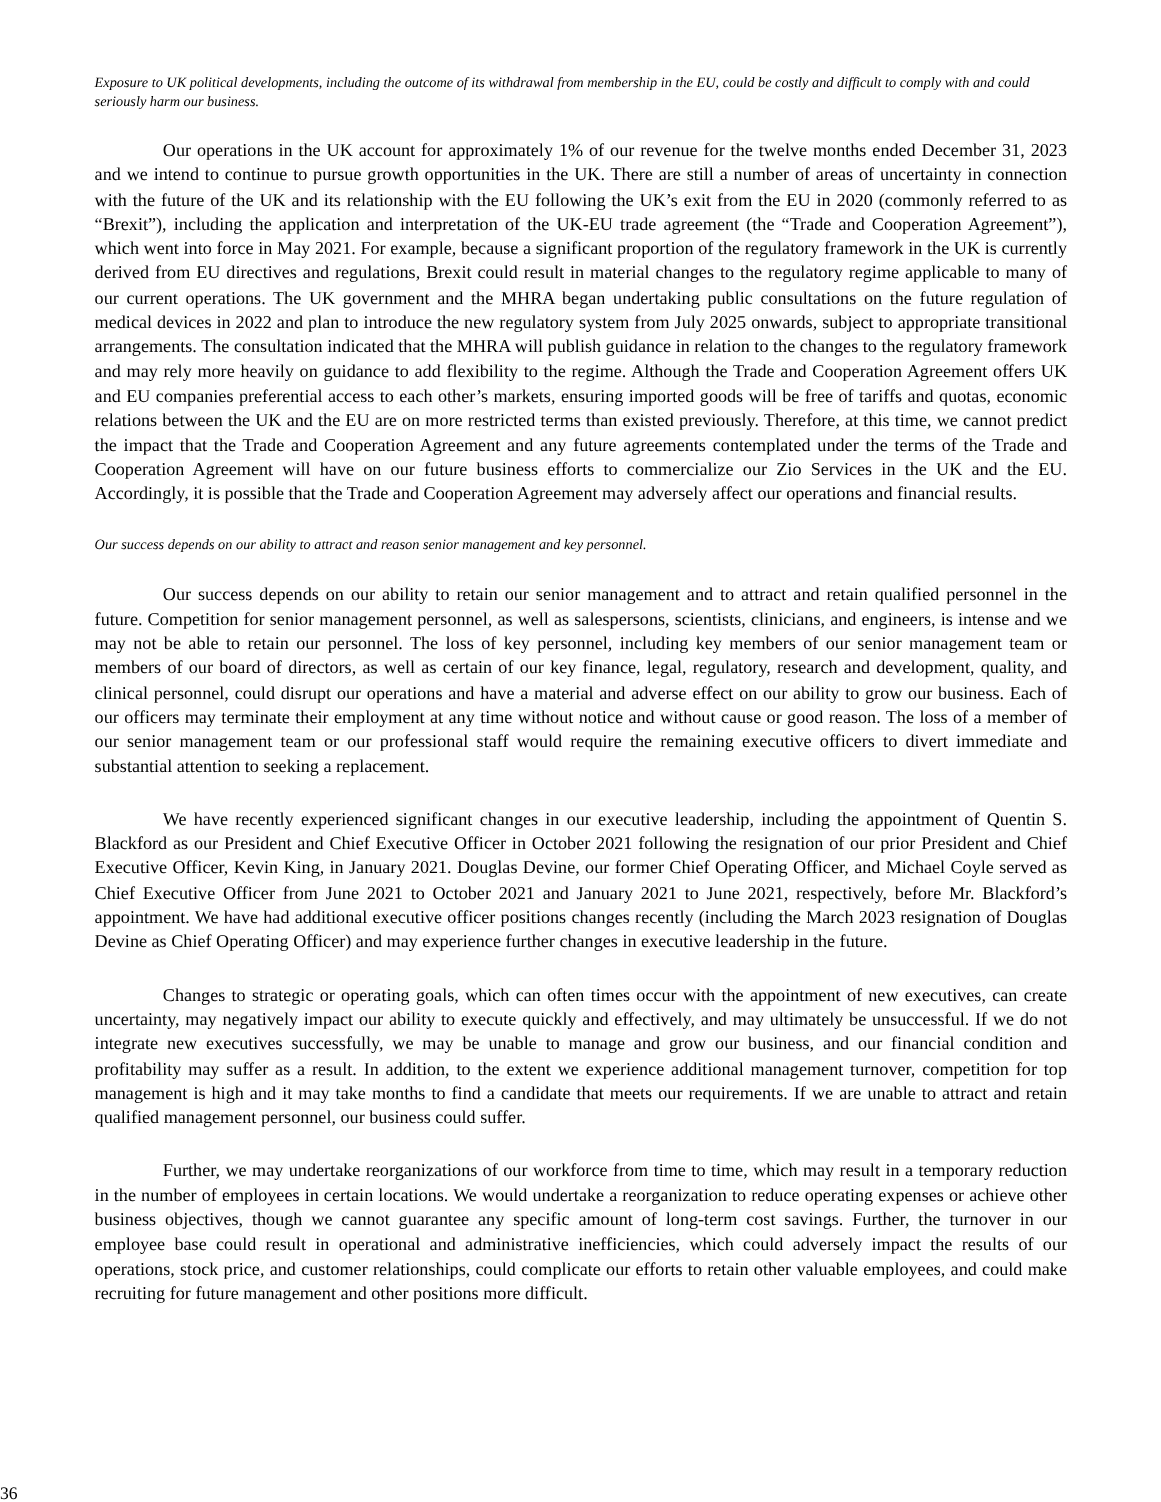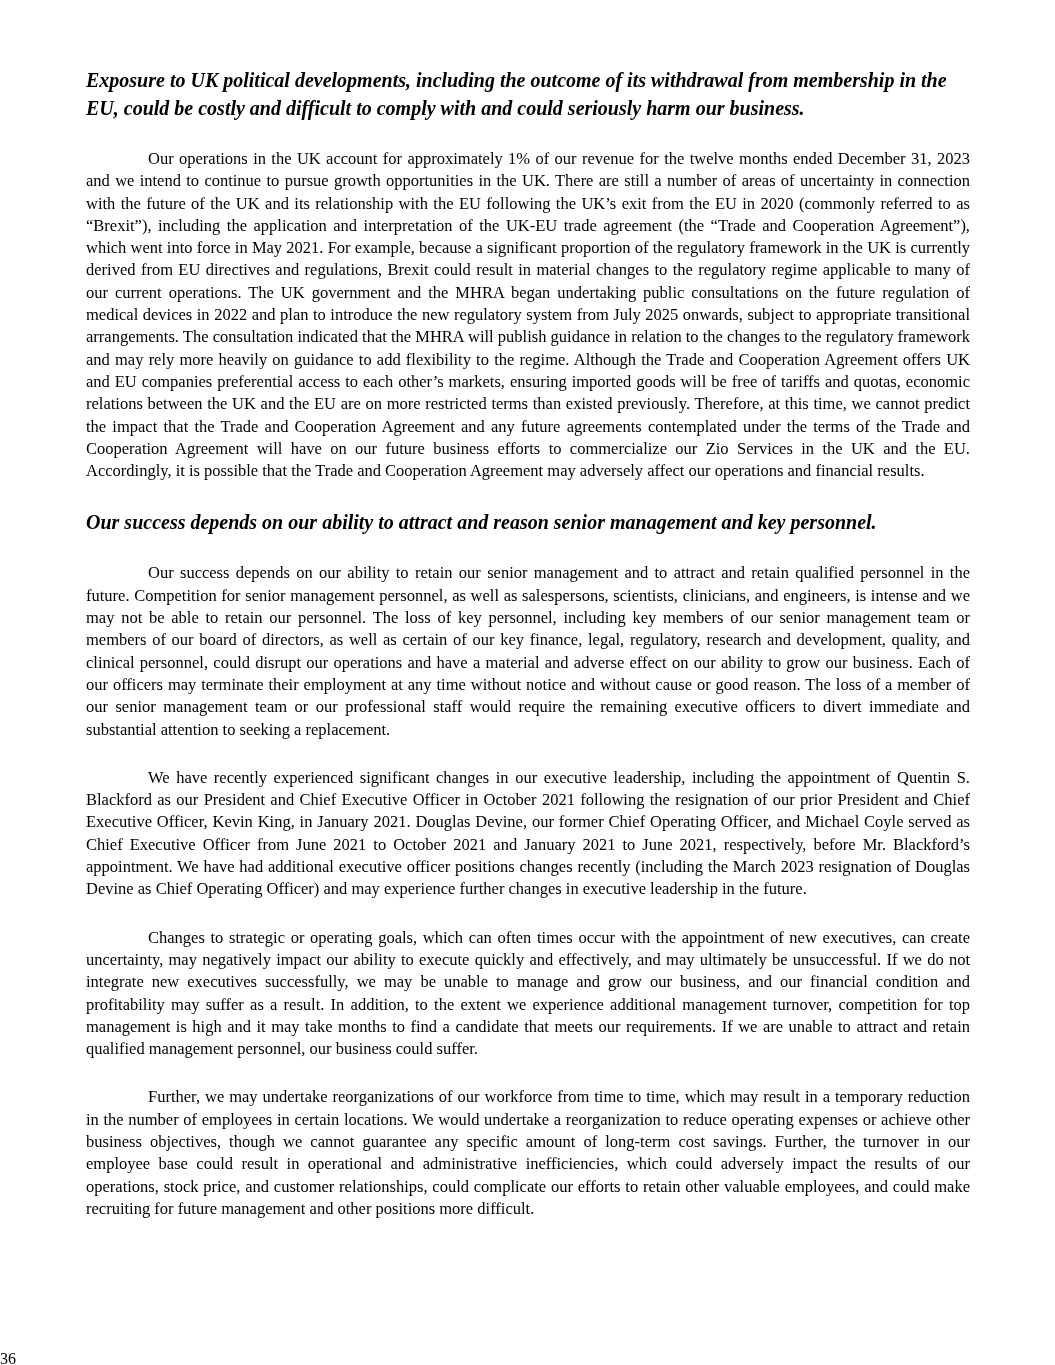--- a/index.html
+++ b/index.html
@@ -17,23 +17,23 @@
     overflow: hidden;
     box-sizing: border-box;
   }
   .content {
     position: absolute;
     left: 86px;
     top: 66px;
     width: 884px;
   }
   .rf-heading {
-    font-size: 20px;
-    line-height: 28px;
-    font-weight: bold;
+    font-size: 13px;
+    line-height: 17px;
+    font-weight: normal;
     font-style: italic;
     margin: 0 0 26px 0;
     text-align: left;
   }
   .body-para {
     font-size: 16.5px;
     line-height: 22.3px;
     margin: 0 0 26px 0;
     text-align: justify;
     text-indent: 62px;

